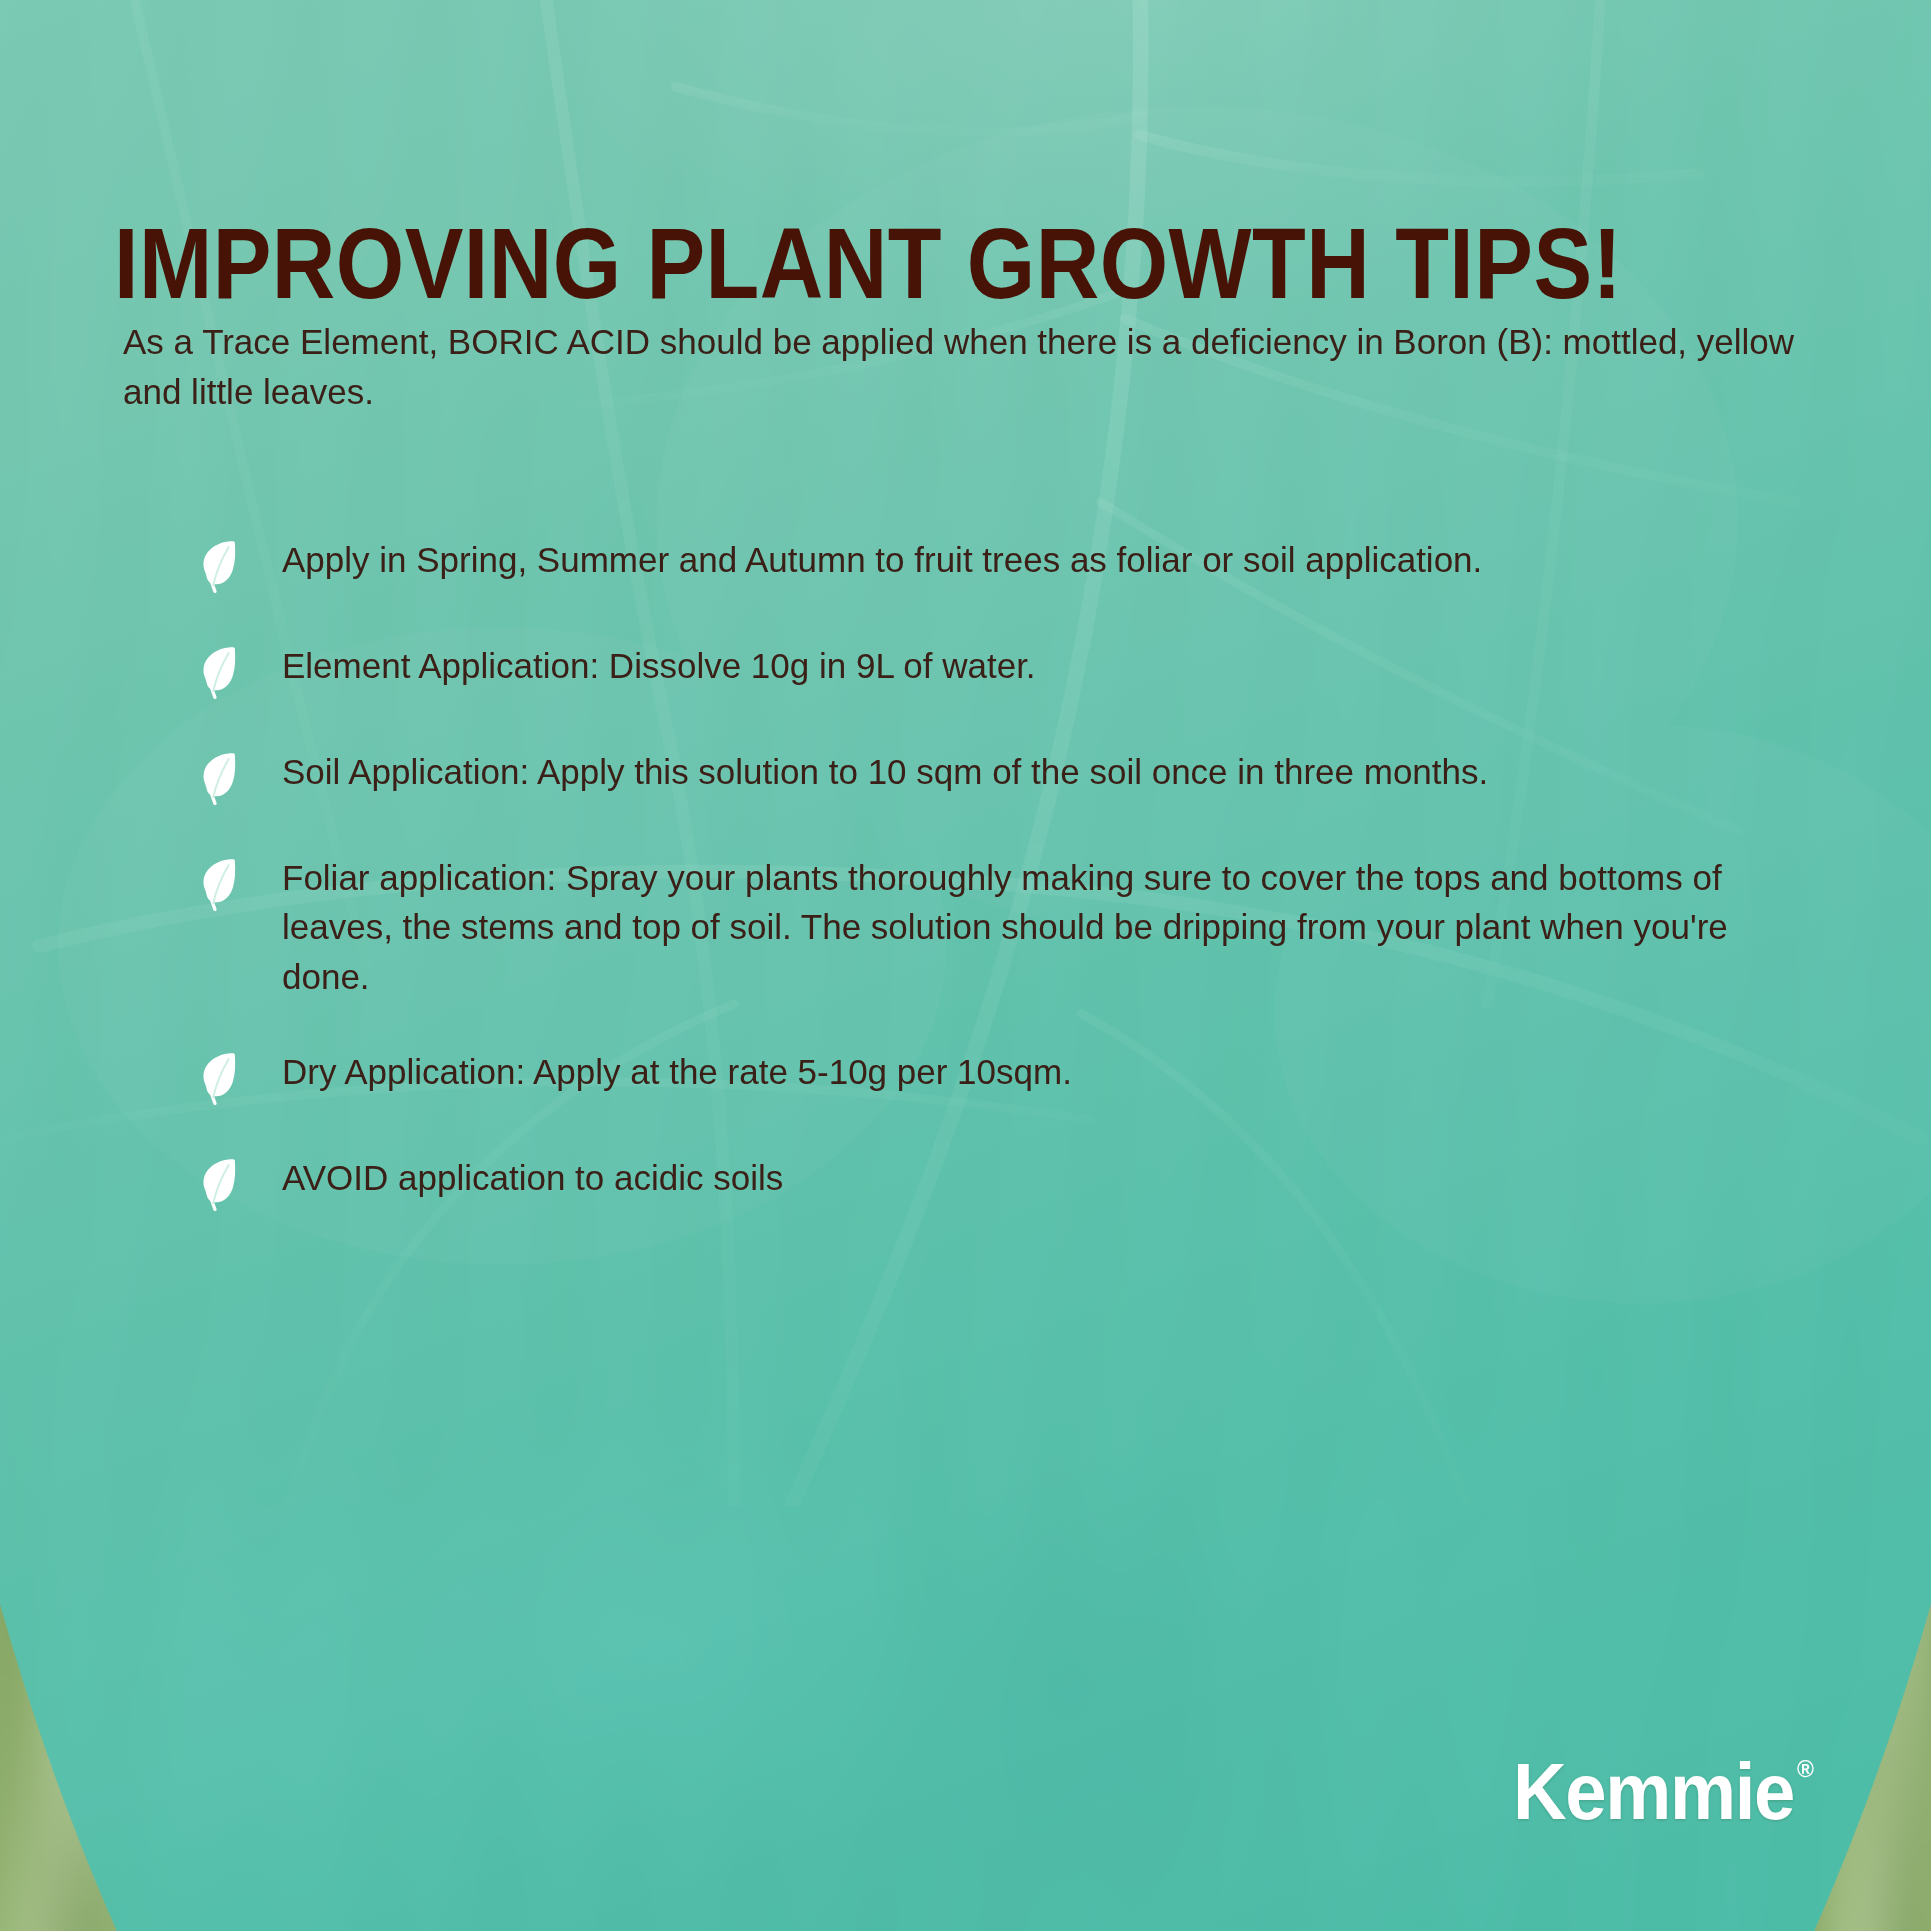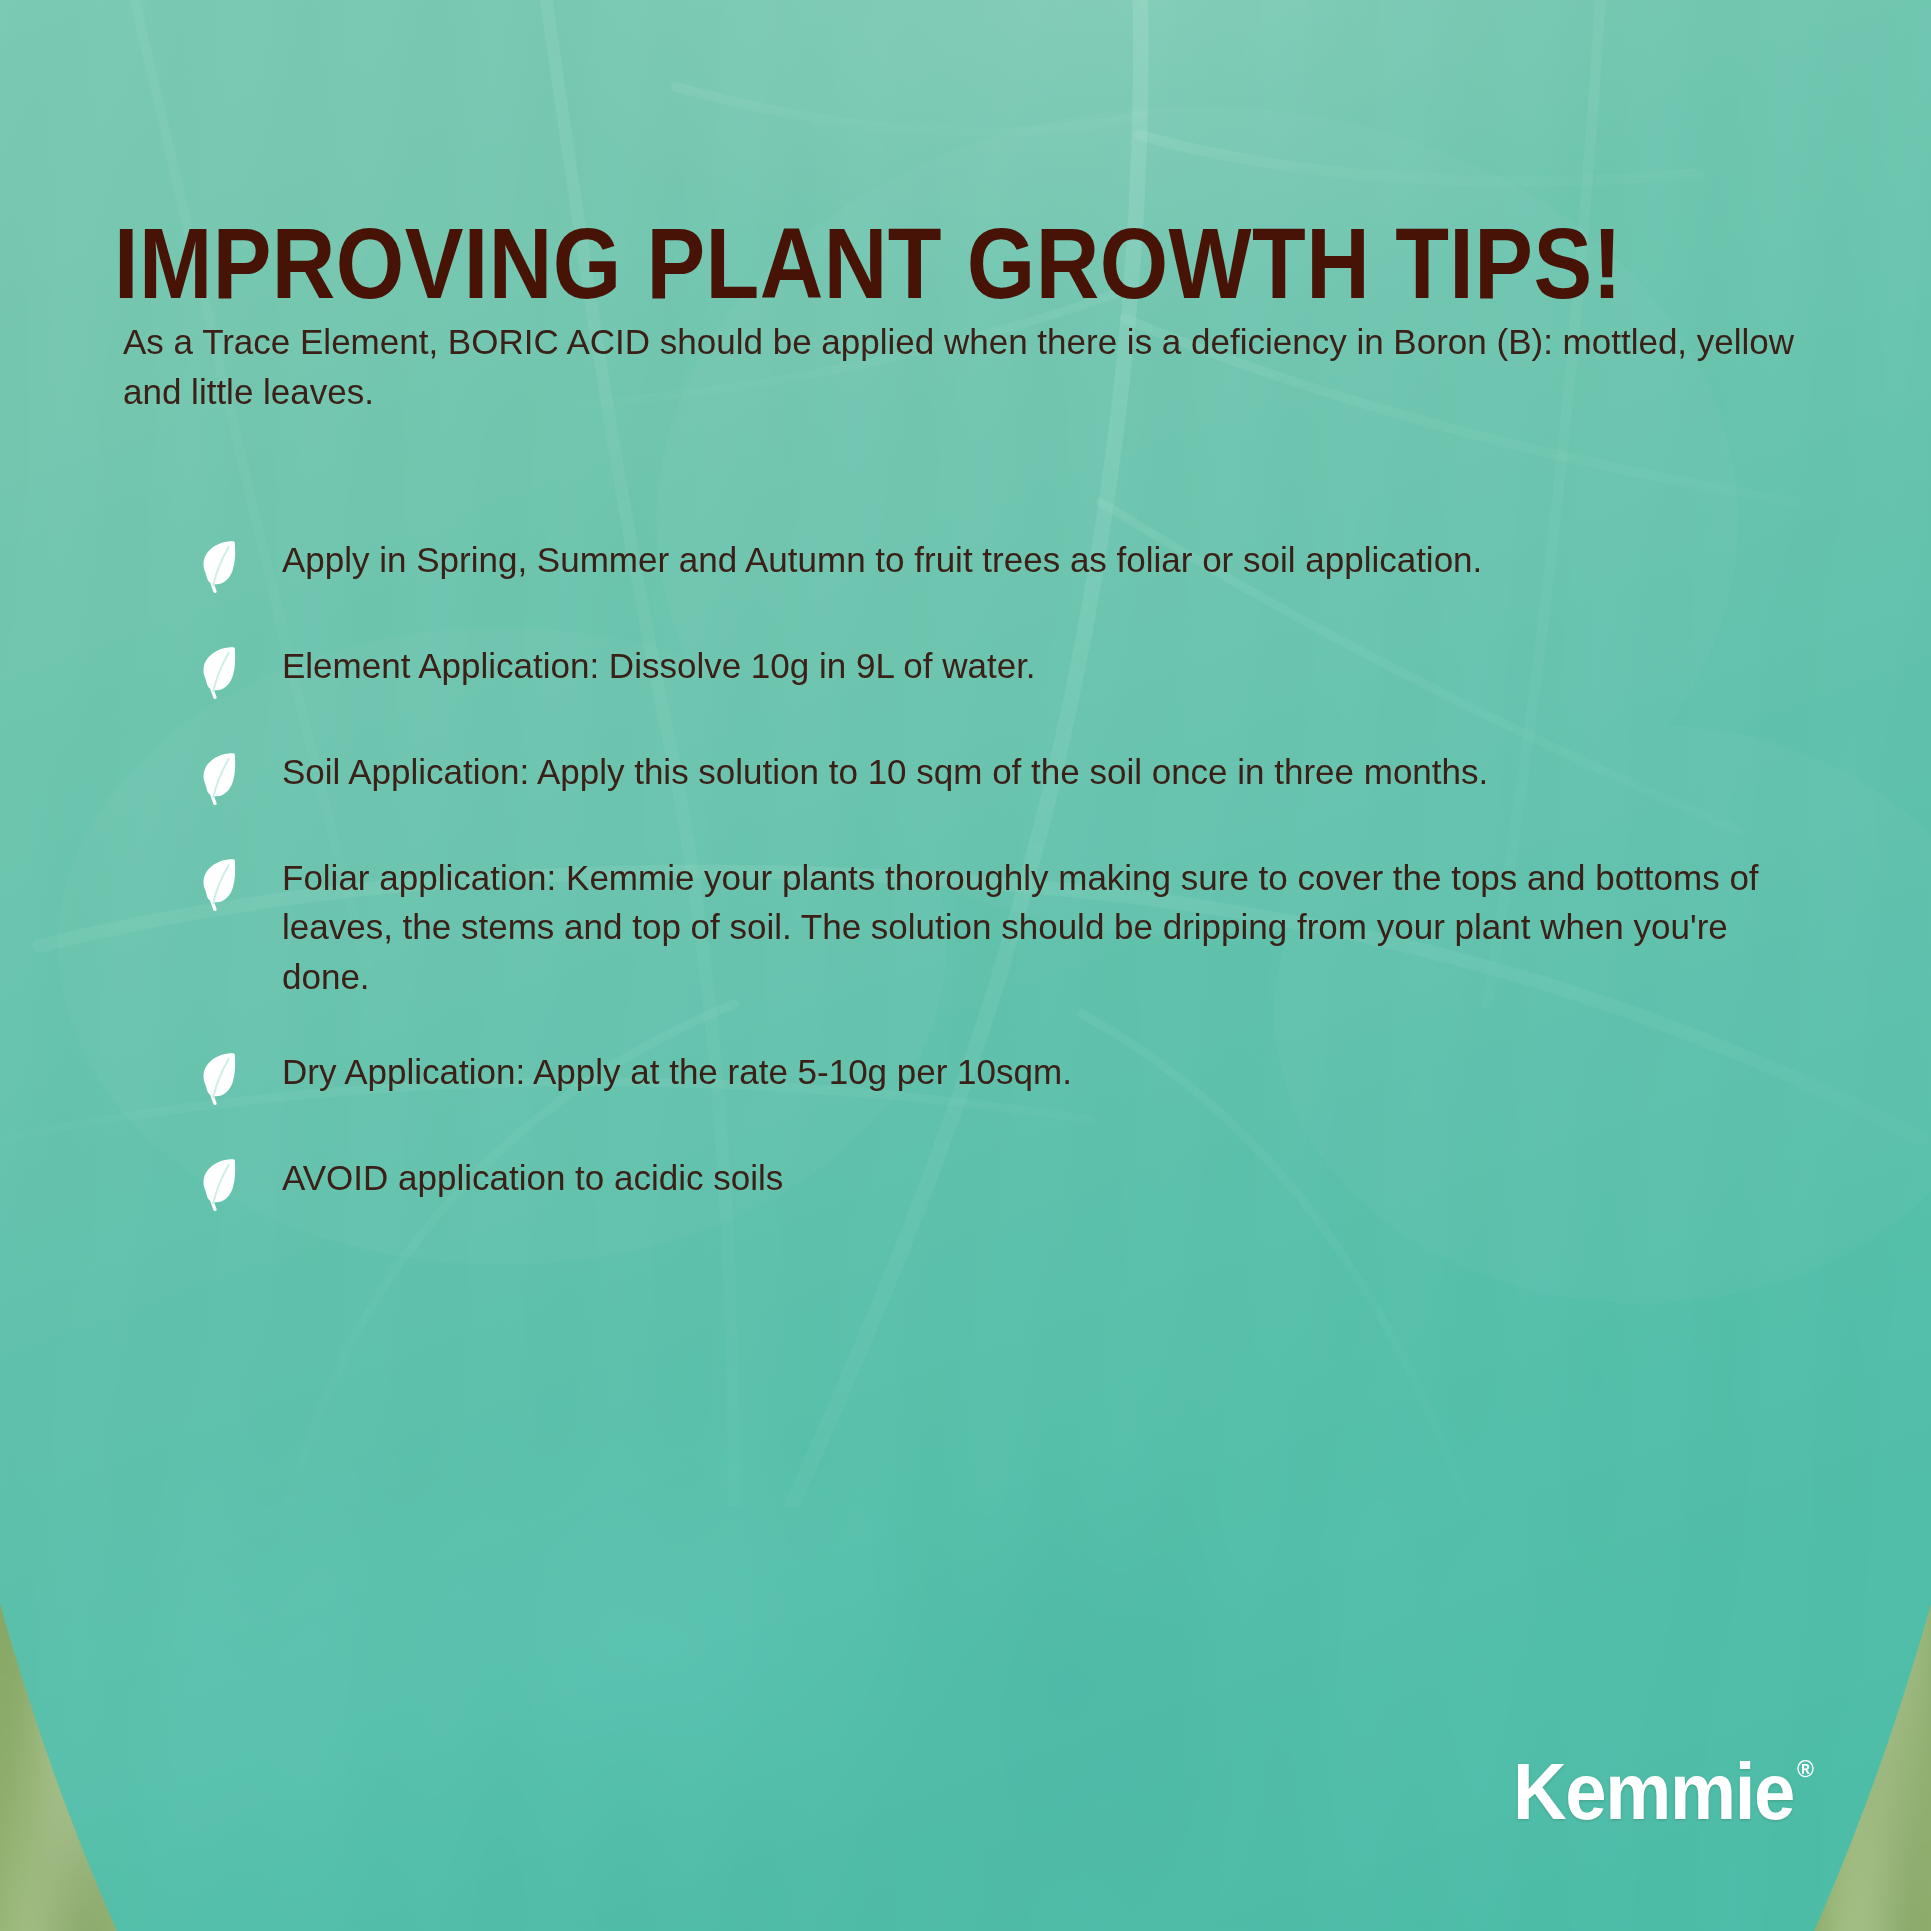--- a/index.html
+++ b/index.html
@@ -257,21 +257,21 @@
 
       <div class="bullet">
         <span class="leaf-icon">
           <svg viewBox="0 0 64 64" xmlns="http://www.w3.org/2000/svg" aria-hidden="true">
             <g transform="rotate(-22 32 32)">
               <path fill="#ffffff" d="M12 30.5C12 16.8 23.2 8.5 36.8 8.5c7.6 0 13.4 2.4 15.2 3.2 1 .5 1.2 1.4.9 2.3-3.3 10.1-7 18.6-12.4 25.3-4.8 6-10.4 9.3-16.6 9.3-3.1 0-5.8-.8-7.9-2.2l-.3 7.4c-.05 1.2-.9 2-1.9 1.95-1-.05-1.75-.95-1.7-2.1l.45-10.5C10.2 39.9 12 35.4 12 30.5z"></path>
               <path fill="none" stroke="#cfeee4" stroke-width="2.1" stroke-linecap="round" d="M14.6 47.3C20.5 38.6 30.6 26.8 45.2 15.6"></path>
             </g>
           </svg>
         </span>
-        <span class="bullet-text">Foliar application: Kemmie your plants thoroughly making sure to cover the tops and bottoms of leaves, the stems and top of soil. The solution should be dripping from your plant when you're done.</span>
+        <span class="bullet-text">Foliar application: Spray your plants thoroughly making sure to cover the tops and bottoms of leaves, the stems and top of soil. The solution should be dripping from your plant when you're done.</span>
       </div>
 
       <div class="bullet">
         <span class="leaf-icon">
           <svg viewBox="0 0 64 64" xmlns="http://www.w3.org/2000/svg" aria-hidden="true">
             <g transform="rotate(-22 32 32)">
               <path fill="#ffffff" d="M12 30.5C12 16.8 23.2 8.5 36.8 8.5c7.6 0 13.4 2.4 15.2 3.2 1 .5 1.2 1.4.9 2.3-3.3 10.1-7 18.6-12.4 25.3-4.8 6-10.4 9.3-16.6 9.3-3.1 0-5.8-.8-7.9-2.2l-.3 7.4c-.05 1.2-.9 2-1.9 1.95-1-.05-1.75-.95-1.7-2.1l.45-10.5C10.2 39.9 12 35.4 12 30.5z"></path>
               <path fill="none" stroke="#cfeee4" stroke-width="2.1" stroke-linecap="round" d="M14.6 47.3C20.5 38.6 30.6 26.8 45.2 15.6"></path>
             </g>
           </svg>

